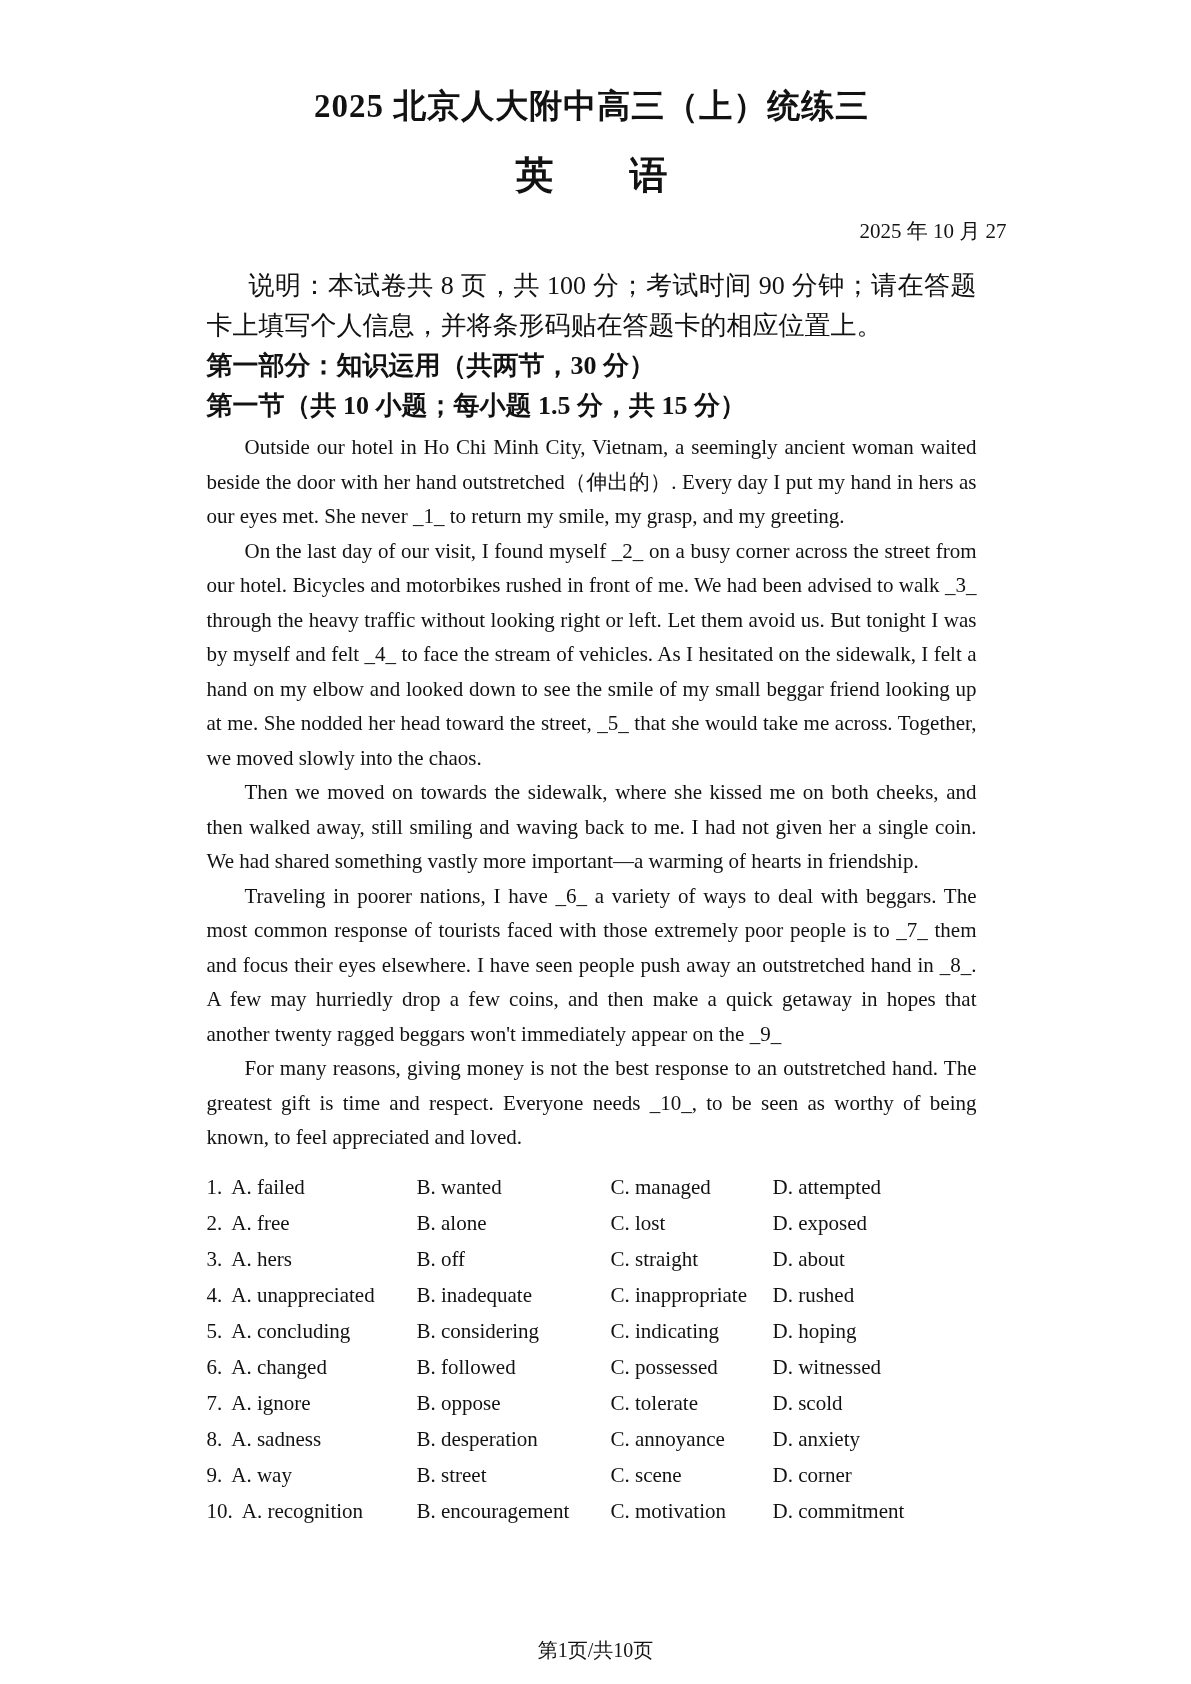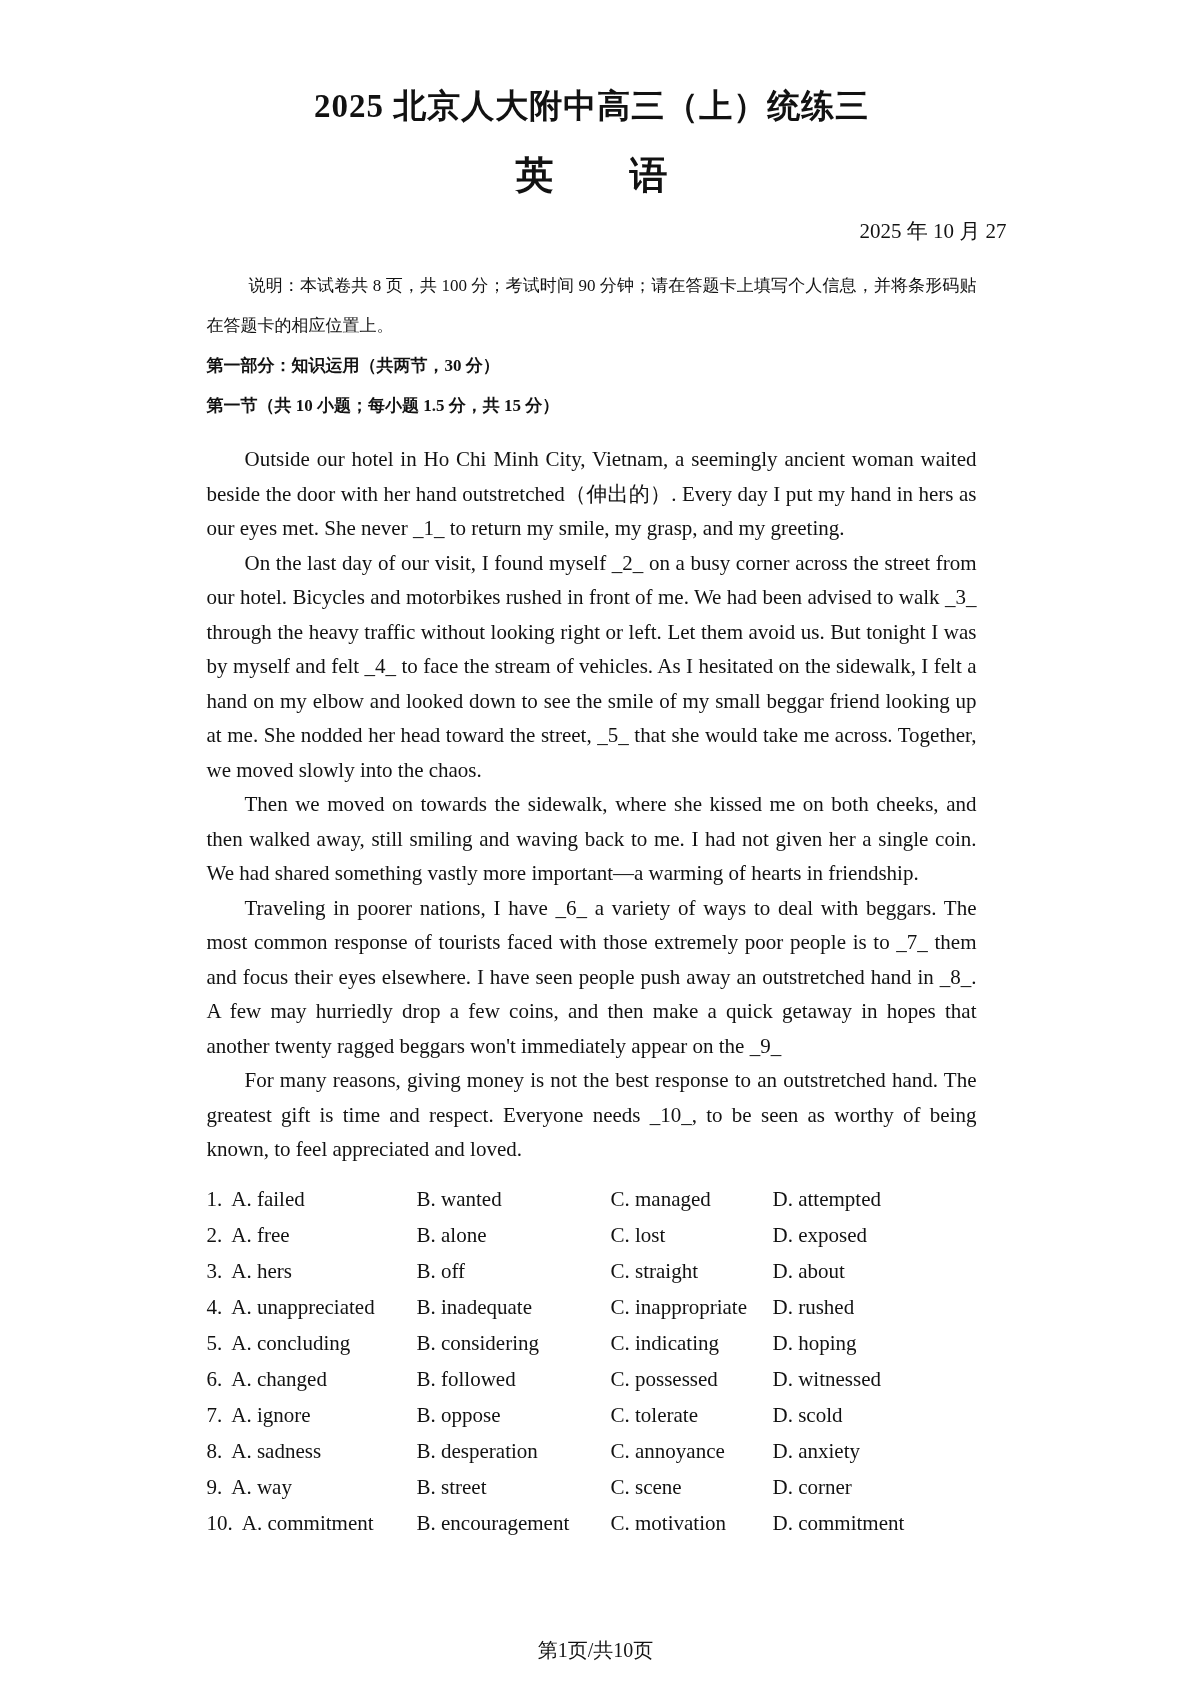--- a/index.html
+++ b/index.html
@@ -30,29 +30,29 @@
     margin-top:22px;
   }
   .date {
     text-align:right;
     font-size:21px;
     line-height:30px;
     margin-top:16px;
     margin-right:-30px;
   }
   .cn {
-    font-size:17px;
+    font-size:26px;
     line-height:40px;
     text-align:justify;
     margin:0;
   }
   .notice { margin-top:20px; text-indent:42px; }
   .heading { font-weight:bold; }
   .directions { text-indent:42px; }
-  .passage { margin-top:16px; }
+  .passage { margin-top:4px; }
   .passage p {
     font-size:21px;
     line-height:34.5px;
     text-align:justify;
     text-indent:38px;
     margin:0;
   }
   .questions {
     margin-top:14px;
     font-size:21px;
@@ -149,21 +149,21 @@
         <span class="qc qc3">C. annoyance</span>
         <span class="qc qc4">D. anxiety</span>
       </div>
       <div class="qrow">
         <span class="qc qc1"><span class="qnum">9.</span><span>A. way</span></span>
         <span class="qc qc2">B. street</span>
         <span class="qc qc3">C. scene</span>
         <span class="qc qc4">D. corner</span>
       </div>
       <div class="qrow">
-        <span class="qc qc1"><span class="qnum">10.</span><span>A. commitment</span></span>
+        <span class="qc qc1"><span class="qnum">10.</span><span>A. recognition</span></span>
         <span class="qc qc2">B. encouragement</span>
         <span class="qc qc3">C. motivation</span>
         <span class="qc qc4">D. commitment</span>
       </div>
     </div>
 
   <div class="footer">第1页/共10页</div>
 
 </div>
 

